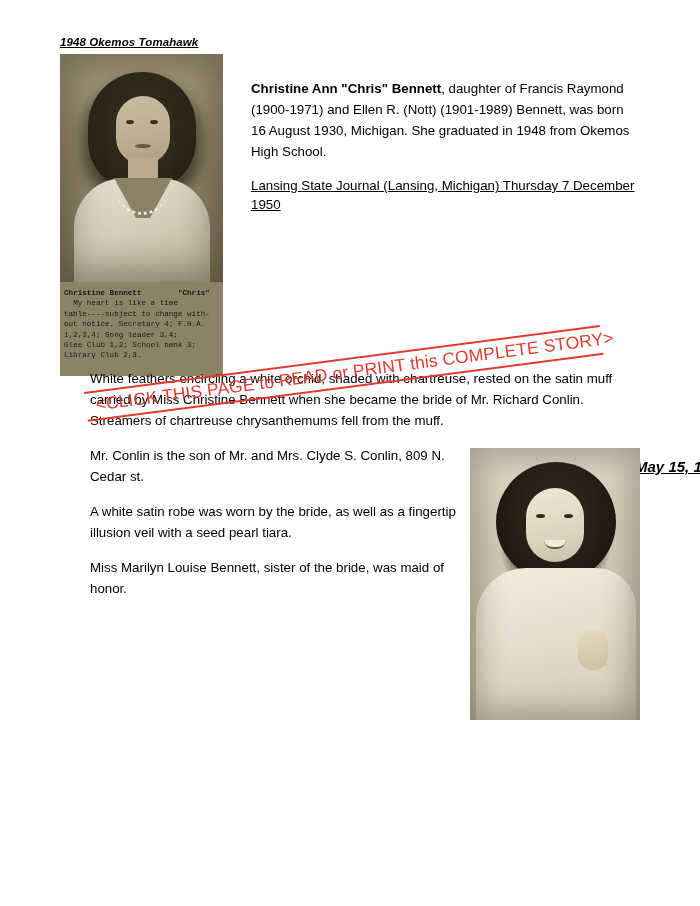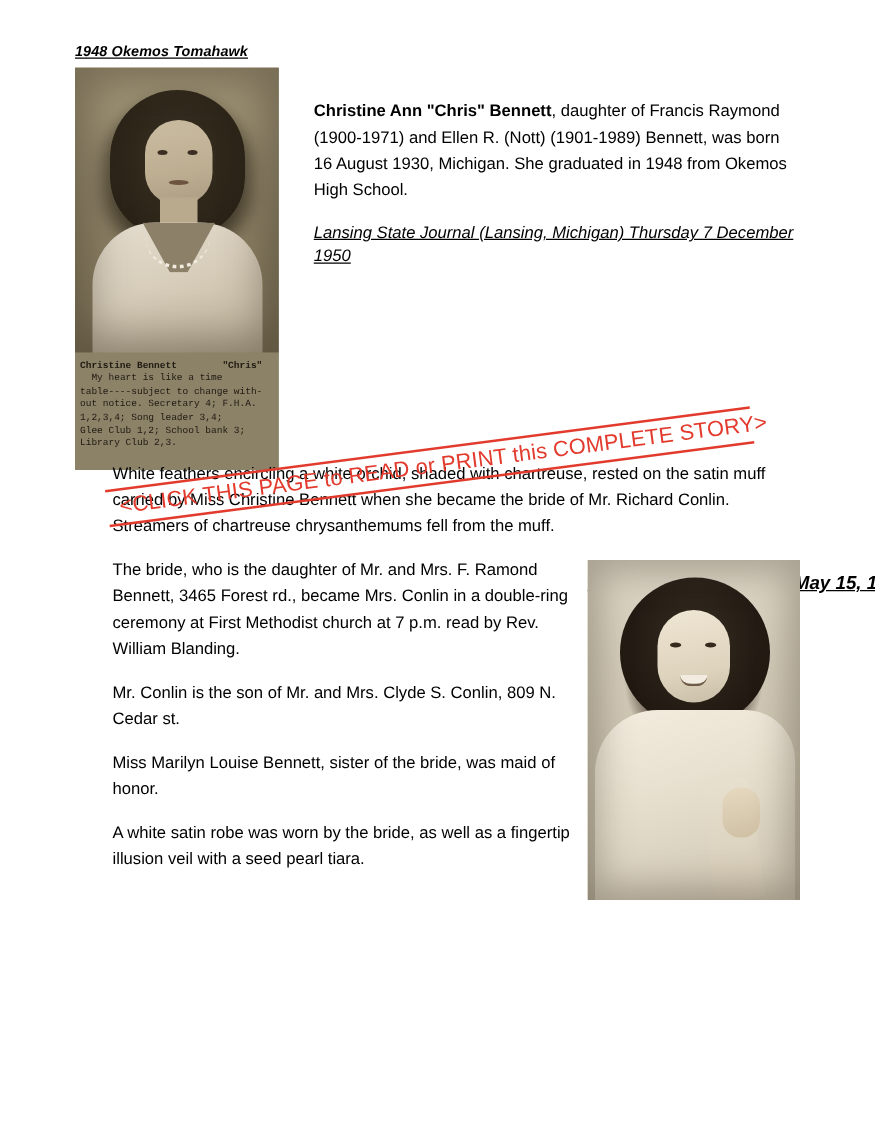--- a/index.html
+++ b/index.html
@@ -147,21 +147,20 @@
     position: absolute;
     left: 239px;
     top: 78px;
     width: 388px;
     font-size: 13.3px;
     line-height: 21px;
   }
   .text-col p { margin: 0 0 14px 0; }
   .lead-name { font-weight: bold; }
   .source-line {
-    font-style: italic;
     text-decoration: underline;
     margin: 0 0 12px 0;
     line-height: 19px;
   }
   .headline { margin: 0 0 16px 0; line-height: 20px; }
 
   
   .lower-col {
     position: absolute;
     left: 78px;
@@ -313,24 +312,23 @@
 Library Club 2,3.</span></div>
   </div>
 
   <div class="text-col">
     <p><span class="lead-name">Christine Ann "Chris" Bennett</span><span>, daughter of Francis Raymond (1900-1971) and Ellen R. (Nott) (1901-1989) Bennett, was born 16 August 1930, Michigan.  She graduated in 1948 from Okemos High School.</span></p>
     <p class="source-line">Lansing State Journal (Lansing, Michigan) Thursday 7 December 1950</p>
   </div>
 
   <div class="lower-col">
     <p>White feathers encircling a white orchid, shaded with chartreuse, rested on the satin muff carried by Miss Christine Bennett when she became the bride of Mr. Richard Conlin. Streamers of chartreuse chrysanthemums fell from the muff.</p>
-    <p class="narrow">The bride, who is the daughter of Mr. and Mrs. F. Ramond Bennett, 3465 Forest rd., became Mrs. Conlin in a double-ring ceremony at First Methodist church at 7 p.m. read by Rev. William Blanding.</p>
     <p class="narrow">Mr. Conlin is the son of Mr. and Mrs. Clyde S. Conlin, 809 N. Cedar st.</p>
+    <p class="narrow">A white satin robe was worn by the bride, as well as a fingertip illusion veil with a seed pearl tiara.</p>
     <p class="narrow">Miss Marilyn Louise Bennett, sister of the bride, was maid of honor.</p>
-    <p class="narrow">A white satin robe was worn by the bride, as well as a fingertip illusion veil with a seed pearl tiara.</p>
   </div>
 
   <div class="clip-caption">Lansing State Journal, May 15, 1950</div>
   <div class="clip-photo">
     <div class="cp-bg"></div>
     <div class="cp-hair"></div>
     <div class="cp-face"></div>
     <div class="cp-eye l"></div>
     <div class="cp-eye r"></div>
     <div class="cp-smile"></div>

